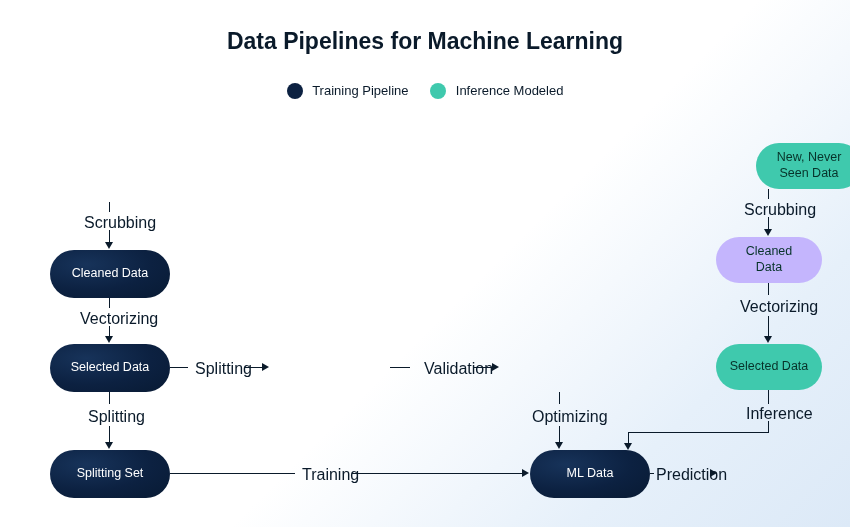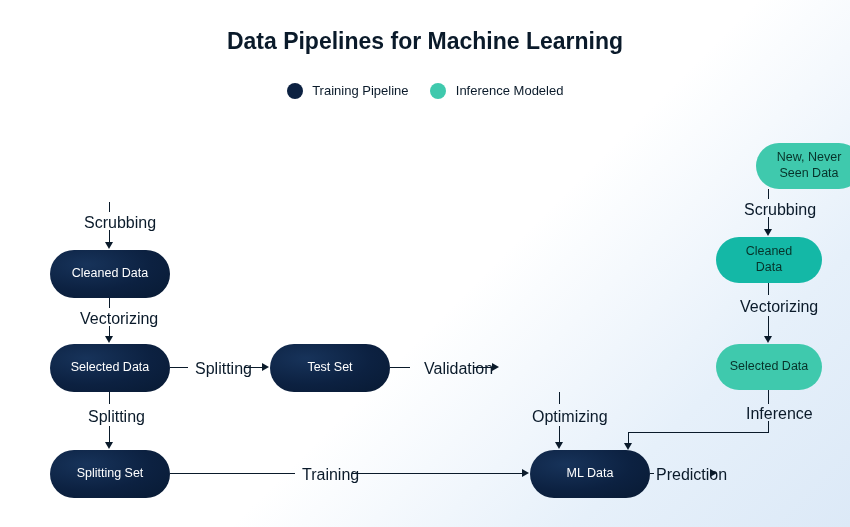--- a/index.html
+++ b/index.html
@@ -5,21 +5,21 @@
   html,body{margin:0;padding:0;width:850px;height:527px;font-family:-apple-system,BlinkMacSystemFont,'Segoe UI',Arial,sans-serif;background:linear-gradient(135deg,#ffffff 0%,#ffffff 55%,#e6f0fa 80%,#dce9f7 100%);}
   .stage{position:relative;width:850px;height:527px;overflow:hidden;}
   .title{position:absolute;left:0;right:0;top:28px;text-align:center;font-weight:800;color:#0a1a2a;}
   .legend{position:absolute;left:0;right:0;top:82px;text-align:center;font-size:13px;color:#0a1a2a;}
   .legend .dot{display:inline-block;width:16px;height:16px;border-radius:50%;vertical-align:middle;margin:0 6px 0 18px;}
   .legend .dot:first-child{margin-left:0;}
   .legend span.lbl{vertical-align:middle;}
   .node{position:absolute;display:flex;align-items:center;justify-content:center;text-align:center;font-size:12.5px;line-height:1.25;border-radius:26px;color:#fff;}
   .dark{background:radial-gradient(ellipse at 30% 30%,#17335a 0%,#0c2141 55%,#081a33 100%);}
   .teal{background:#3fc9ad;color:#07332a;}
-  .teal.alt{background:#14b8a6;}
+  .teal.alt{background:#c4b5fd;}
   .edge-lbl{position:absolute;font-size:16px;color:#0a1a2a;}
   .seg{position:absolute;background:#0a1a2a;}
   .seg.h{height:1px;}
   .seg.v{width:1px;}
   .arrow{position:absolute;width:0;height:0;}
   .arrow.down{border-left:4px solid transparent;border-right:4px solid transparent;border-top:7px solid #0a1a2a;}
   .arrow.right{border-top:4px solid transparent;border-bottom:4px solid transparent;border-left:7px solid #0a1a2a;}
 </style>
 </head>
 <body>
@@ -31,21 +31,20 @@
   <span class="lbl">Training Pipeline</span>
   <span class="dot" style="background:#3fc9ad;"></span>
   <span class="lbl">Inference Modeled</span>
 </div>
 
 
 <div class="node dark" style="left:50px;top:250px;width:120px;height:48px;">Cleaned Data</div>
 
 <div class="node dark" style="left:50px;top:344px;width:120px;height:48px;">Selected Data</div>
 
-<div class="node dark" style="left:270px;top:344px;width:120px;height:48px;">Test Set</div>
 
 
 <div class="node dark" style="left:50px;top:450px;width:120px;height:48px;">Splitting Set</div>
 
 <div class="node dark" style="left:530px;top:450px;width:120px;height:48px;">ML Data</div>
 
 <div class="node teal" style="left:756px;top:143px;width:106px;height:46px;white-space:pre-line;">New, Never
 Seen Data</div>
 
 <div class="node teal alt" style="left:716px;top:237px;width:106px;height:46px;white-space:pre-line;">Cleaned

